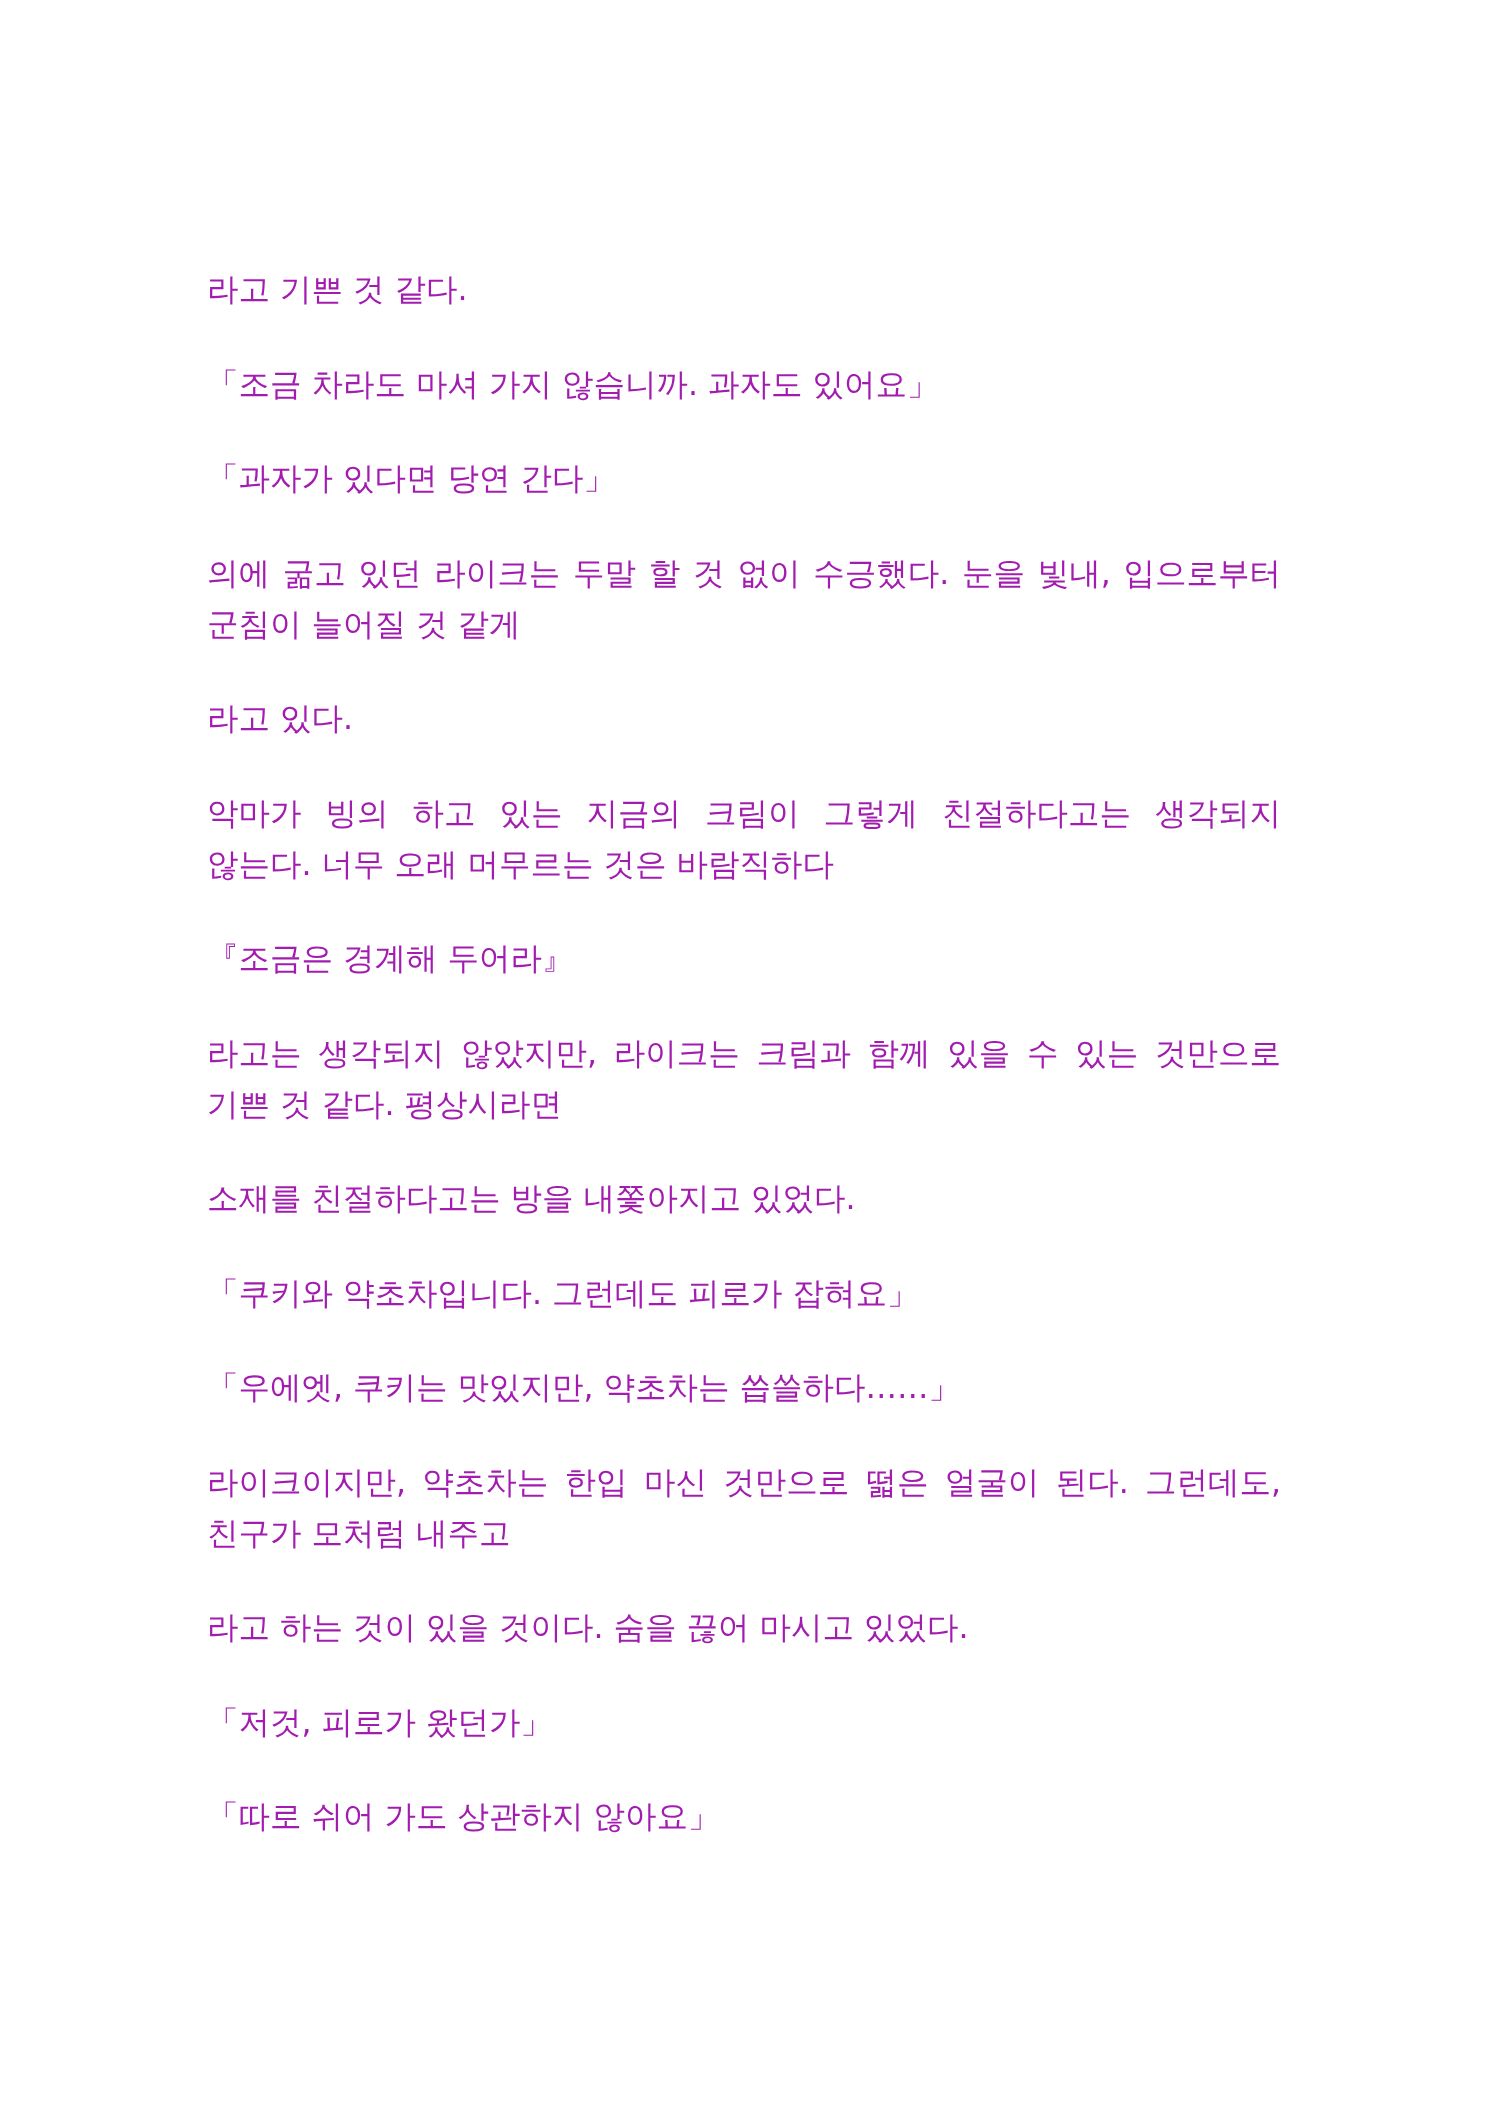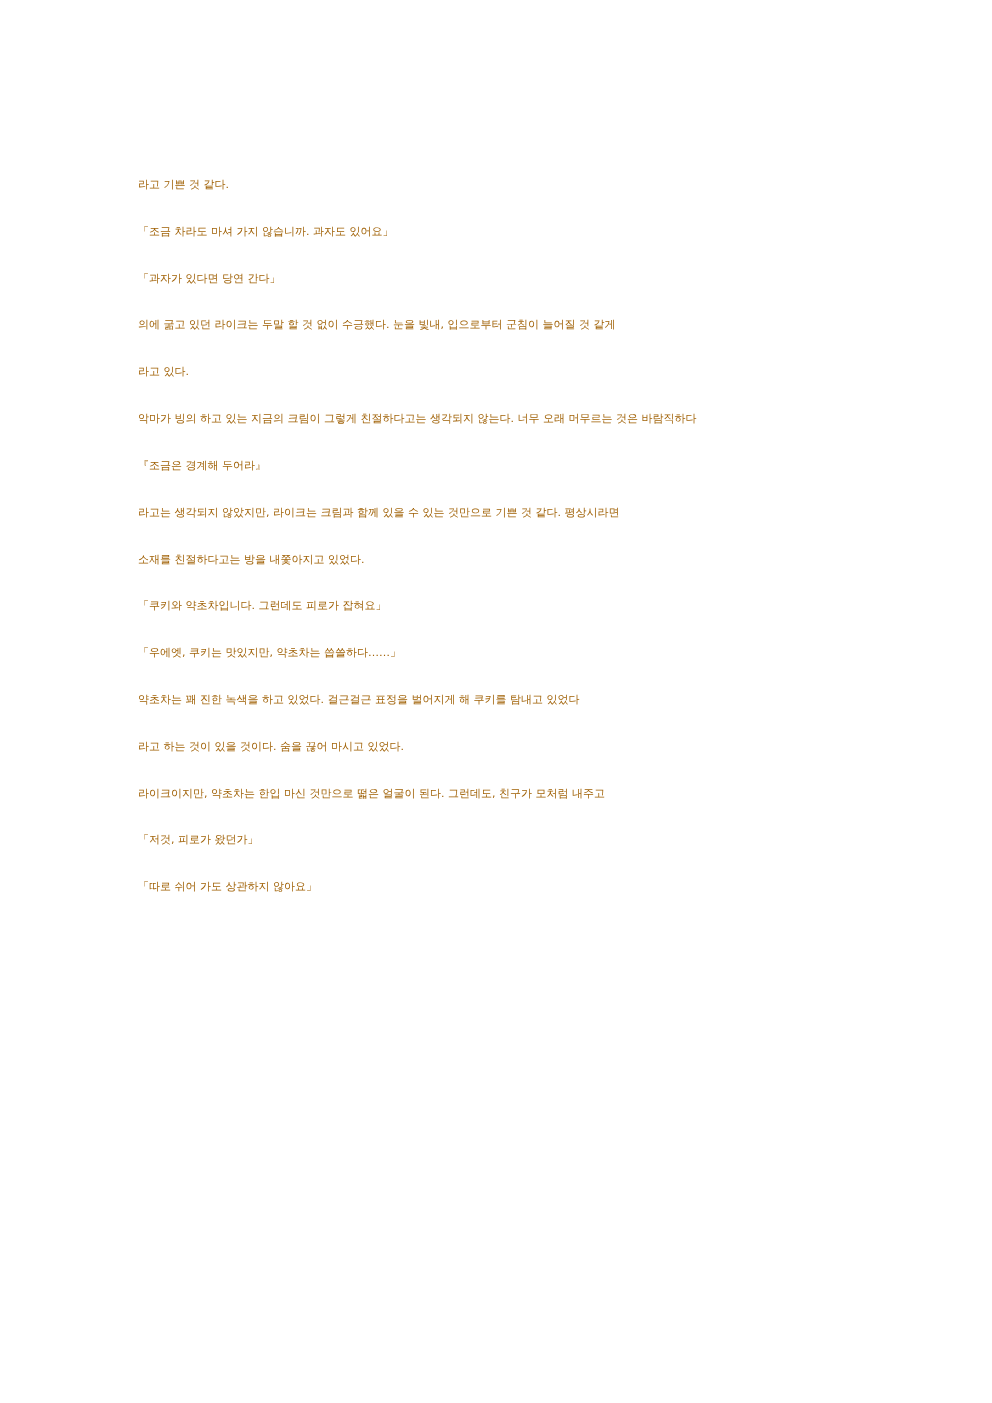--- a/index.html
+++ b/index.html
@@ -18,26 +18,26 @@
     width: 992px;
     min-height: 1403px;
     background: #ffffff;
     box-sizing: border-box;
     padding: 176px 138px 60px 138px;
   }
   .doc-body {
     width: 716px;
   }
   .para {
-    font-size: 11px;
+    font-size: 21px;
     line-height: 1.62;
     margin: 0 0 29px 0;
     text-align: justify;
     text-justify: inter-character;
-    color: #a16207;
+    color: #a21caf;
     word-break: keep-all;
   }
   .para:last-child {
     margin-bottom: 0;
   }
 </style>
 </head>
 <body>
 
 <div class="page">
@@ -46,19 +46,18 @@
     <p class="para">「조금 차라도 마셔 가지 않습니까. 과자도 있어요」</p>
     <p class="para">「과자가 있다면 당연 간다」</p>
     <p class="para">의에 굶고 있던 라이크는 두말 할 것 없이 수긍했다. 눈을 빛내, 입으로부터 군침이 늘어질 것 같게</p>
     <p class="para">라고 있다.</p>
     <p class="para">악마가 빙의 하고 있는 지금의 크림이 그렇게 친절하다고는 생각되지 않는다. 너무 오래 머무르는 것은 바람직하다</p>
     <p class="para">『조금은 경계해 두어라』</p>
     <p class="para">라고는 생각되지 않았지만, 라이크는 크림과 함께 있을 수 있는 것만으로 기쁜 것 같다. 평상시라면</p>
     <p class="para">소재를 친절하다고는 방을 내쫓아지고 있었다.</p>
     <p class="para">「쿠키와 약초차입니다. 그런데도 피로가 잡혀요」</p>
     <p class="para">「우에엣, 쿠키는 맛있지만, 약초차는 씁쓸하다……」</p>
-    <p class="para">약초차는 꽤 진한 녹색을 하고 있었다. 걸근걸근 표정을 벌어지게 해 쿠키를 탐내고 있었다</p>
+    <p class="para">라이크이지만, 약초차는 한입 마신 것만으로 떫은 얼굴이 된다. 그런데도, 친구가 모처럼 내주고</p>
     <p class="para">라고 하는 것이 있을 것이다. 숨을 끊어 마시고 있었다.</p>
-    <p class="para">라이크이지만, 약초차는 한입 마신 것만으로 떫은 얼굴이 된다. 그런데도, 친구가 모처럼 내주고</p>
     <p class="para">「저것, 피로가 왔던가」</p>
     <p class="para">「따로 쉬어 가도 상관하지 않아요」</p>
   </div>
 </div>
 
 </body></html>

